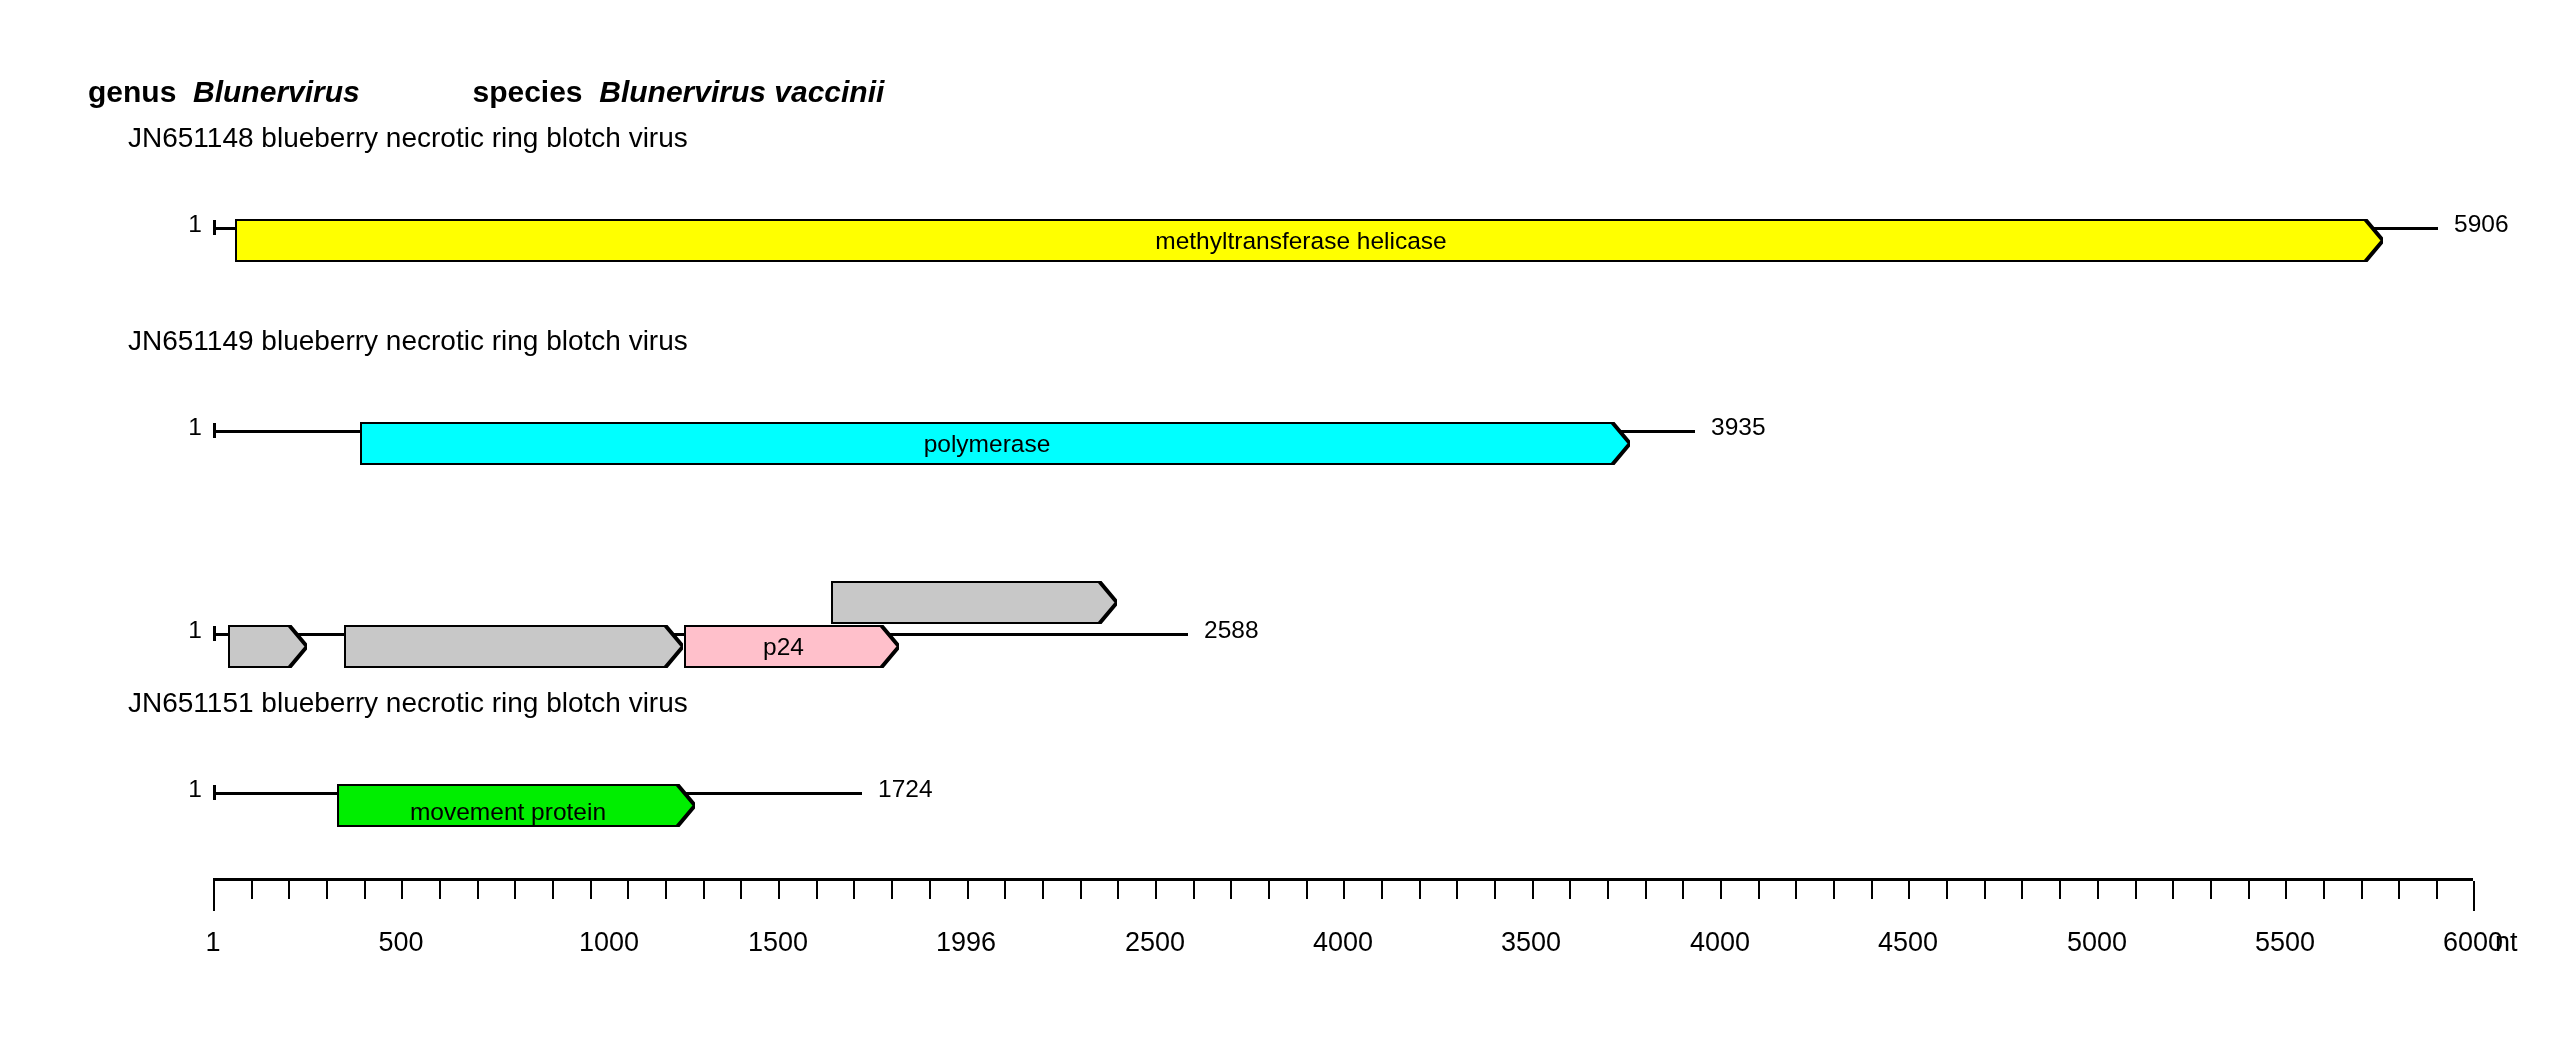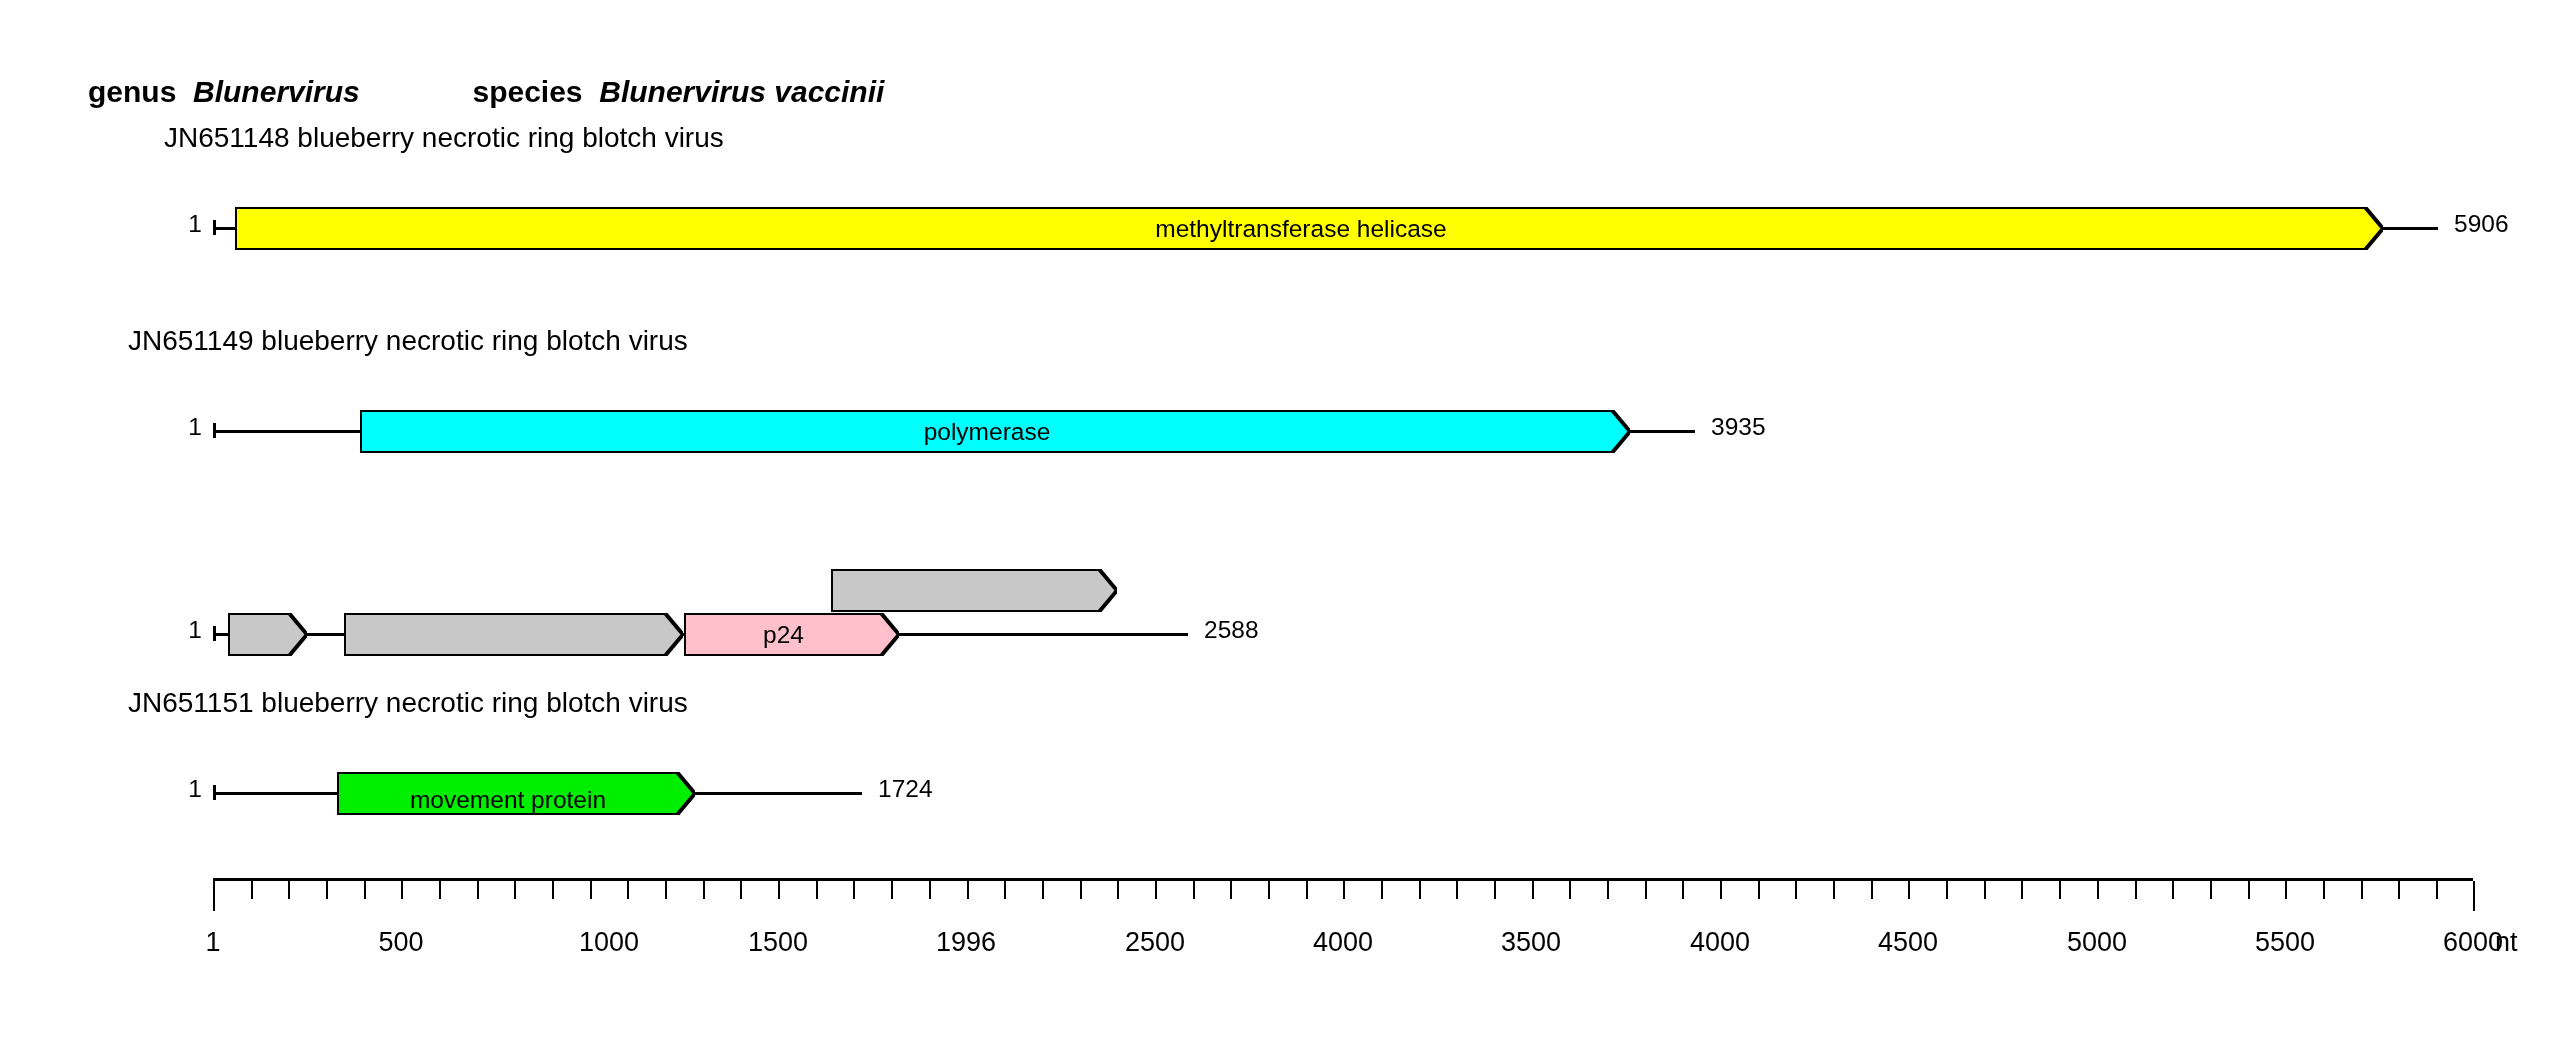--- a/index.html
+++ b/index.html
@@ -71,20 +71,21 @@
     white-space: nowrap;
   }
   .coord-left {
     text-align: right;
   }
 
   
   .orf {
     position: absolute;
     box-sizing: border-box;
+    margin-top: 12px;
   }
   .orf .shape {
     position: absolute;
     inset: 0;
   }
   .orf .label {
     position: absolute;
     inset: 0;
     display: flex;
     align-items: center;
@@ -144,21 +145,21 @@
   <div class="taxon-header">
     <span class="rank">genus</span>
     <span>&nbsp;</span><span class="name">Blunervirus</span>
     <span class="taxon-gap"></span>
     <span class="rank">species</span>
     <span>&nbsp;</span><span class="name">Blunervirus vaccinii</span>
   </div>
 
   <div id="segments-container">
       <div class="segment" style="top: 122px; height: 192px;">
-        <div class="seg-title" style="left: 128px; top: 0px; margin-left: 36px;">JN651148 blueberry necrotic ring blotch virus</div>
+        <div class="seg-title" style="left: 128px; top: 0px;">JN651148 blueberry necrotic ring blotch virus</div>
         <div class="baseline" style="left: 213px; top: 105px; width: 2225px;"></div>
         <div class="tick-start" style="left: 213px; top: 98px;"></div>
         <div class="coord coord-left" style="left: 85px; top: 88px; width: 117px;">1</div>
         <div class="coord" style="left: 2454px; top: 88px;">5906</div>
         <div class="orf" style="left: 235px; top: 85px; width: 2148px; height: 43px;">
           <svg class="shape" viewBox="0 0 4033.422237039506 80" preserveAspectRatio="none" width="2148" height="43">
             <polygon points="0,0 3999.422237039506,0 4033.422237039506,40 3999.422237039506,80 0,80" fill="#ffff00" stroke="#000000" stroke-width="4" vector-effect="non-scaling-stroke"></polygon>
           </svg>
           <div class="label">methyltransferase helicase</div>
         </div>

